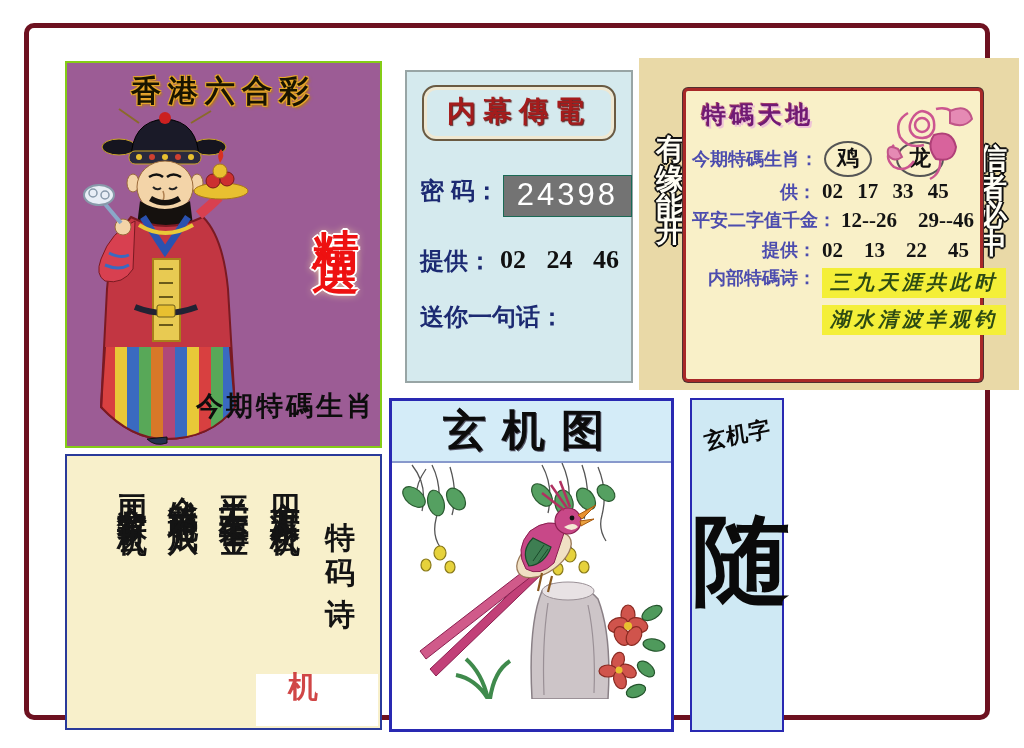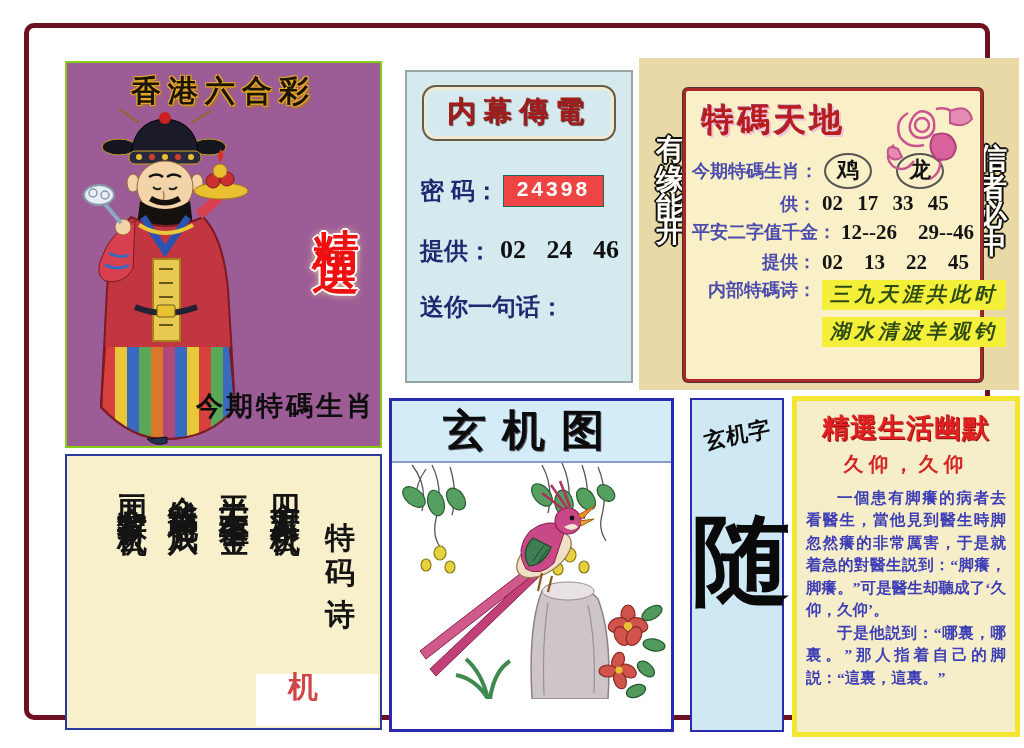--- a/index.html
+++ b/index.html
@@ -33,41 +33,41 @@
     opacity:.9;font-family:"Liberation Serif",serif;}
 
   
   .insider{left:376px;top:42px;width:228px;height:313px;background:#d5eaee;border:2px solid #98a5a5;}
   .insider-titlebox{margin:13px auto 0;width:190px;padding:5px 0 7px;text-align:center;
     border:2px solid #6a5a42;border-radius:14px;box-shadow:inset 0 0 0 3px #efe8d2;}
   .insider-title{color:#a41c1c;font-size:29px;font-weight:bold;letter-spacing:7px;
     font-family:"Liberation Serif",serif;text-shadow:1px 1px 1px #5a2a2a;}
   .in-row{display:flex;margin:0 0 0 13px;}
   .in-label{color:#1c2a72;font-weight:bold;font-size:24px;white-space:nowrap;}
-  .pw-box{background:#ef4444;color:#fff;font-weight:bold;font-size:21px;padding:1px 13px 3px;
+  .pw-box{background:#737373;color:#fff;font-weight:normal;font-size:31px;padding:1px 13px 3px;
     letter-spacing:3px;border:1px solid #1a6a55;margin-left:4px;}
   .in-nums{color:#101010;font-weight:bold;font-size:26px;font-family:"Liberation Serif",serif;
     word-spacing:14px;margin-left:8px;}
   .answer{position:absolute;left:2px;right:2px;bottom:12px;background:#fdfdfd;padding:8px 4px 10px 8px;
     font-size:28px;font-family:"Liberation Serif",serif;color:#111;white-space:nowrap;}
   .ov1{color:#7a1212;text-shadow:1px 0 #c03030;}
   .ov-box{display:inline-block;background:#070707;color:#d03030;padding:0 3px;margin:0 -2px;line-height:1.05;}
   .ov3{color:#c03434;}
   .ov4{color:#3a3a3a;text-shadow:1px 0 #c04040;}
 
   
   .special{left:610px;top:30px;width:380px;height:332px;background:#e9d9a7;}
   .motto{position:absolute;writing-mode:vertical-rl;text-orientation:upright;font-size:29px;
     font-weight:bold;letter-spacing:28px;color:#fffef5;font-family:"Liberation Serif",serif;
     text-shadow:-2px 0 #111,2px 0 #111,0 -2px #111,0 2px #111,-1px -1px #111,1px 1px #111,-1px 1px #111,1px -1px #111;}
   .motto-left{left:12px;top:54px;}
   .motto-right{right:6px;top:62px;}
   .sp-box{position:absolute;left:44px;top:30px;width:294px;height:288px;background:#f9f0c8;
     border:3px solid #a82828;border-radius:5px;box-shadow:0 0 0 1px #503030;}
-  .sp-title{margin:8px 0 0 16px;display:inline-block;font-size:32px;font-weight:bold;color:#b91c1c;
+  .sp-title{margin:8px 0 0 16px;display:inline-block;font-size:24px;font-weight:bold;color:#701a75;
     letter-spacing:4px;font-family:"Liberation Serif",serif;text-shadow:2px 2px 0 #eec3d6,-1px -1px 0 #a03a6a;}
   .rose{position:absolute;right:4px;top:4px;}
   .sp-rows{margin-top:10px;padding:0 6px 0 6px;}
   .trow{display:flex;margin:2px 0;align-items:center;}
   .trow.start{align-items:flex-start;}
   .tlabel{color:#4c4cae;font-weight:bold;min-width:124px;text-align:right;font-size:18px;white-space:nowrap;}
   .tval{color:#141414;font-weight:bold;font-family:"Liberation Serif",serif;font-size:21px;
     margin-left:6px;word-spacing:9px;white-space:nowrap;}
   .zodiac{display:inline-block;border:2px solid #555;border-radius:50%;padding:0 11px 2px;
     margin-right:24px;font-size:22px;color:#111;}
@@ -314,23 +314,15 @@
           </g>
         </svg>
       </div>
     </div>
 
     <div class="panel mchar">
       <div class="mchar-title"><span class="c1">玄</span><span class="c2">机</span><span class="c3">字</span></div>
       <div class="mchar-big">随</div>
     </div>
 
-    <div class="panel humor">
-      <div class="humor-title">精選生活幽默</div>
-      <div class="humor-sub">久仰，久仰</div>
-      <div class="humor-body">
-        <p>一個患有脚癢的病者去看醫生，當他見到醫生時脚忽然癢的非常厲害，于是就着急的對醫生説到：“脚癢，脚癢。”可是醫生却聽成了‘久仰，久仰’。</p>
-        <p>于是他説到：“哪裏，哪裏。”那人指着自己的脚説：“這裏，這裏。”</p>
-      </div>
-    </div>
 
   </div>
 </div>
 
 </body></html>

